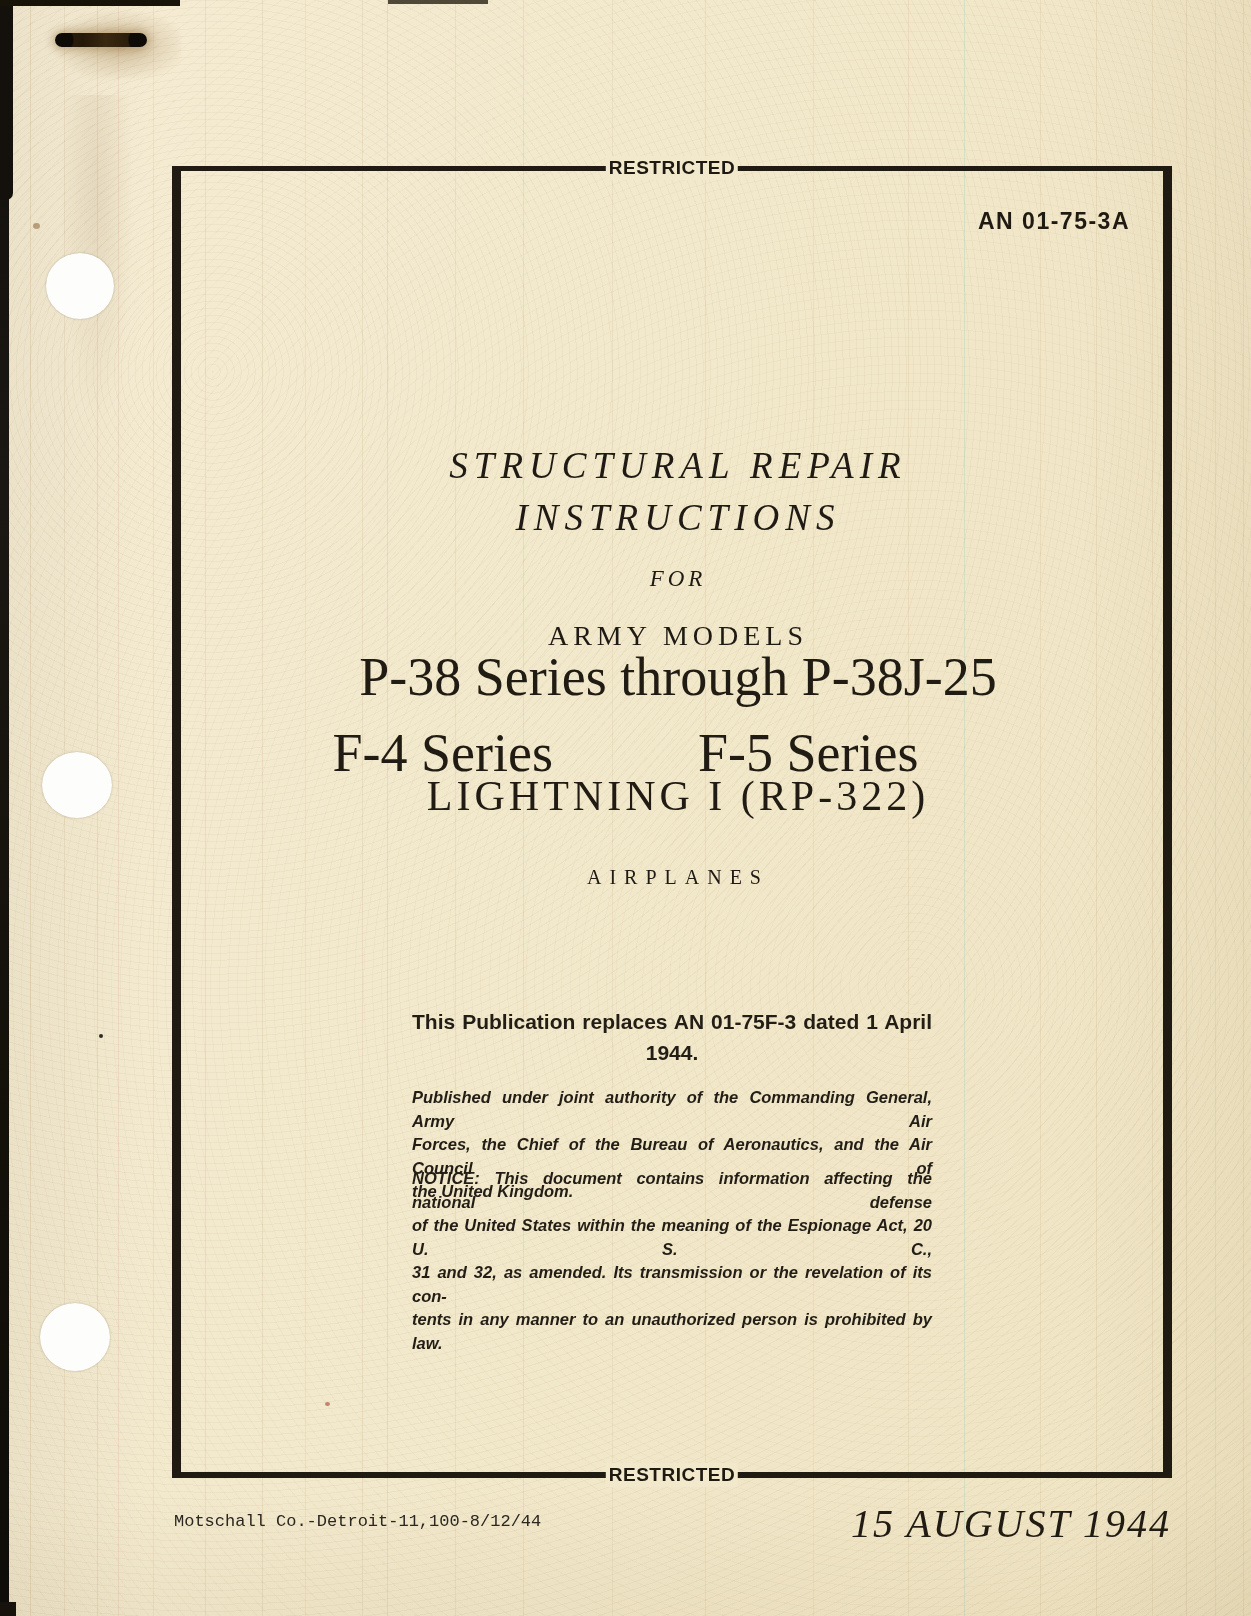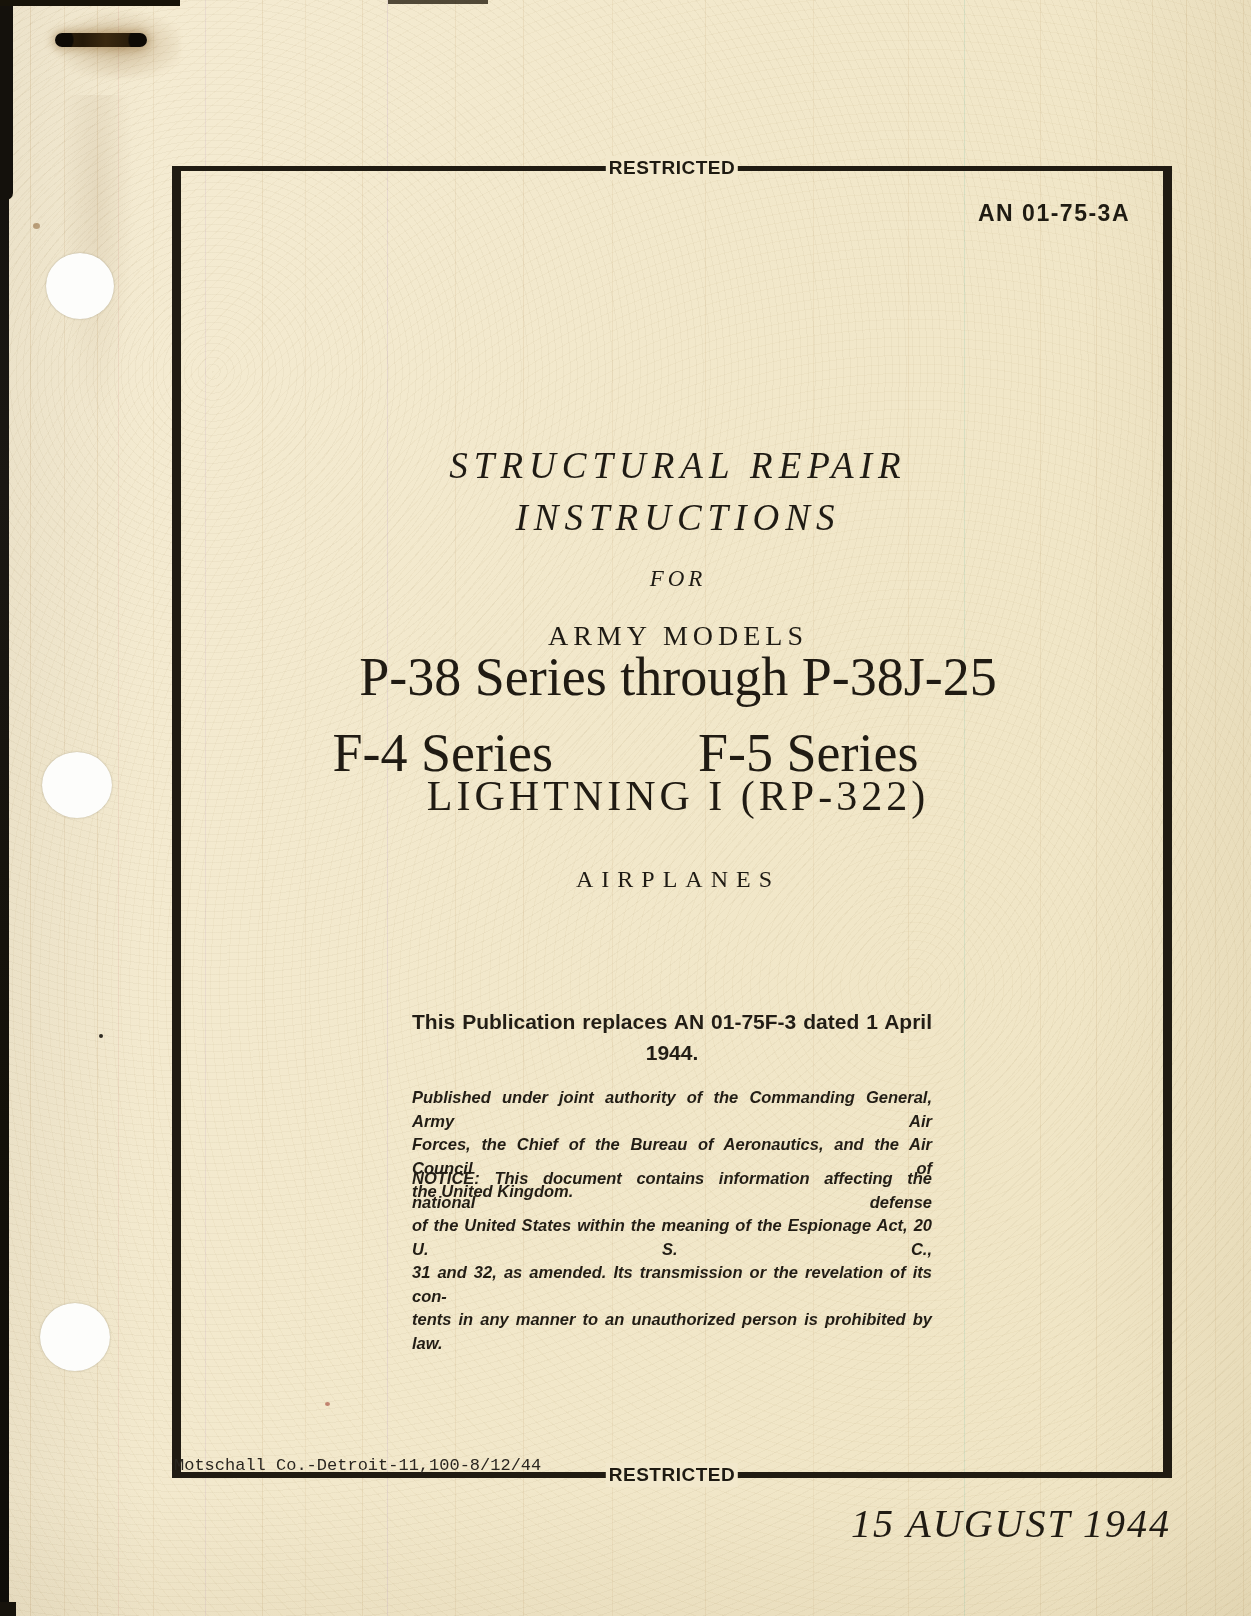--- a/index.html
+++ b/index.html
@@ -80,39 +80,39 @@
     position:absolute;left:50%;transform:translateX(-50%);
     background:#f2e8cc;padding:0 3px;white-space:nowrap;
     font-family:"Liberation Sans", sans-serif;font-weight:bold;
     font-size:19px;letter-spacing:.5px;color:#1e1a12;line-height:24px;
   }
   .banner.top{top:-15px;}
   .banner.bottom{bottom:-15px;}
 
   .abs{position:absolute;}
   .centerline{position:absolute;left:172px;width:1000px;text-align:center;white-space:nowrap;padding-left:6px;}
-  .doc-number{top:200px;right:121px;font-family:"Liberation Sans",sans-serif;font-weight:bold;font-size:23px;letter-spacing:1.5px;color:#1f1b12;}
+  .doc-number{top:208px;right:121px;font-family:"Liberation Sans",sans-serif;font-weight:bold;font-size:23px;letter-spacing:1.5px;color:#1f1b12;}
   .title-line{font-style:italic;font-size:37px;letter-spacing:6px;color:#1f1b14;}
   .t1{top:444px;} .t2{top:496px;}
   .for-label{top:566px;font-style:italic;font-size:23px;letter-spacing:4px;color:#1f1b14;}
   .army-models{top:620px;font-size:28px;letter-spacing:5px;color:#1f1b14;}
   .model-big{font-size:54px;color:#201b13;}
   .p38{top:646px;}
   .fline{top:722px;left:50%;transform:translateX(-50%);width:586px;display:flex;justify-content:space-between;white-space:nowrap;}
   .lightning{top:772px;font-size:42px;letter-spacing:4px;color:#201b13;}
-  .airplanes{top:866px;font-size:24px;letter-spacing:8px;color:#1f1b14;}
+  .airplanes{top:866px;font-size:20px;letter-spacing:8px;color:#1f1b14;}
 
   .sansblock{position:absolute;left:412px;width:520px;font-family:"Liberation Sans",sans-serif;font-weight:bold;color:#221d15;}
   .replacement{top:1006px;font-size:21px;line-height:31px;}
   .authority{top:1086px;font-size:16.5px;font-style:italic;line-height:23.5px;}
   .notice{top:1167px;font-size:16.5px;font-style:italic;line-height:23.5px;}
   .just-all{text-align:justify;text-align-last:justify;}
   .center-text{text-align:center;}
 
-  .printer{top:1456px;left:174px;font-family:"Liberation Mono",monospace;font-size:17px;color:#2a2620;}
+  .printer{top:1512px;left:174px;font-family:"Liberation Mono",monospace;font-size:17px;color:#2a2620;}
   .date{top:1500px;right:80px;font-style:italic;font-size:40px;letter-spacing:2px;color:#201b13;white-space:nowrap;}
 </style>
 </head>
 <body>
 
 <div class="page">
 
   <div class="layer ruling"></div>
   <div class="layer texture"></div>
   <div class="layer shade"></div>

